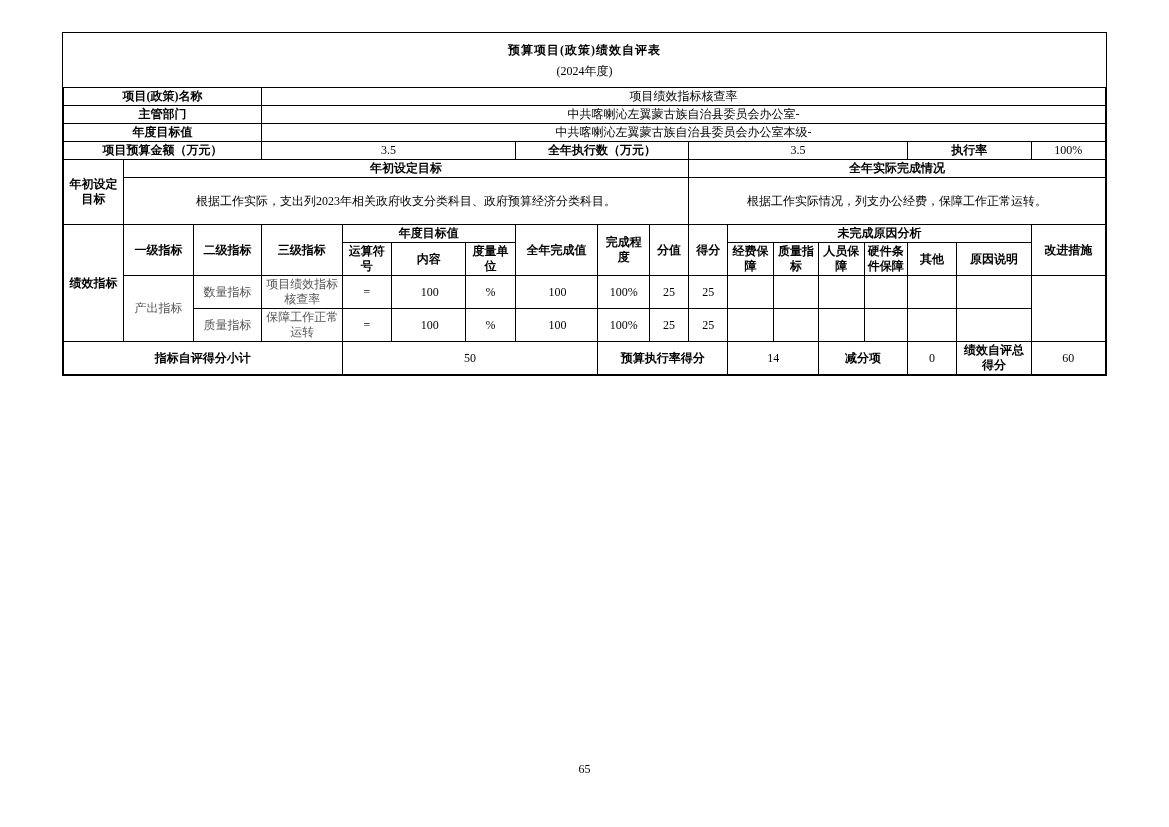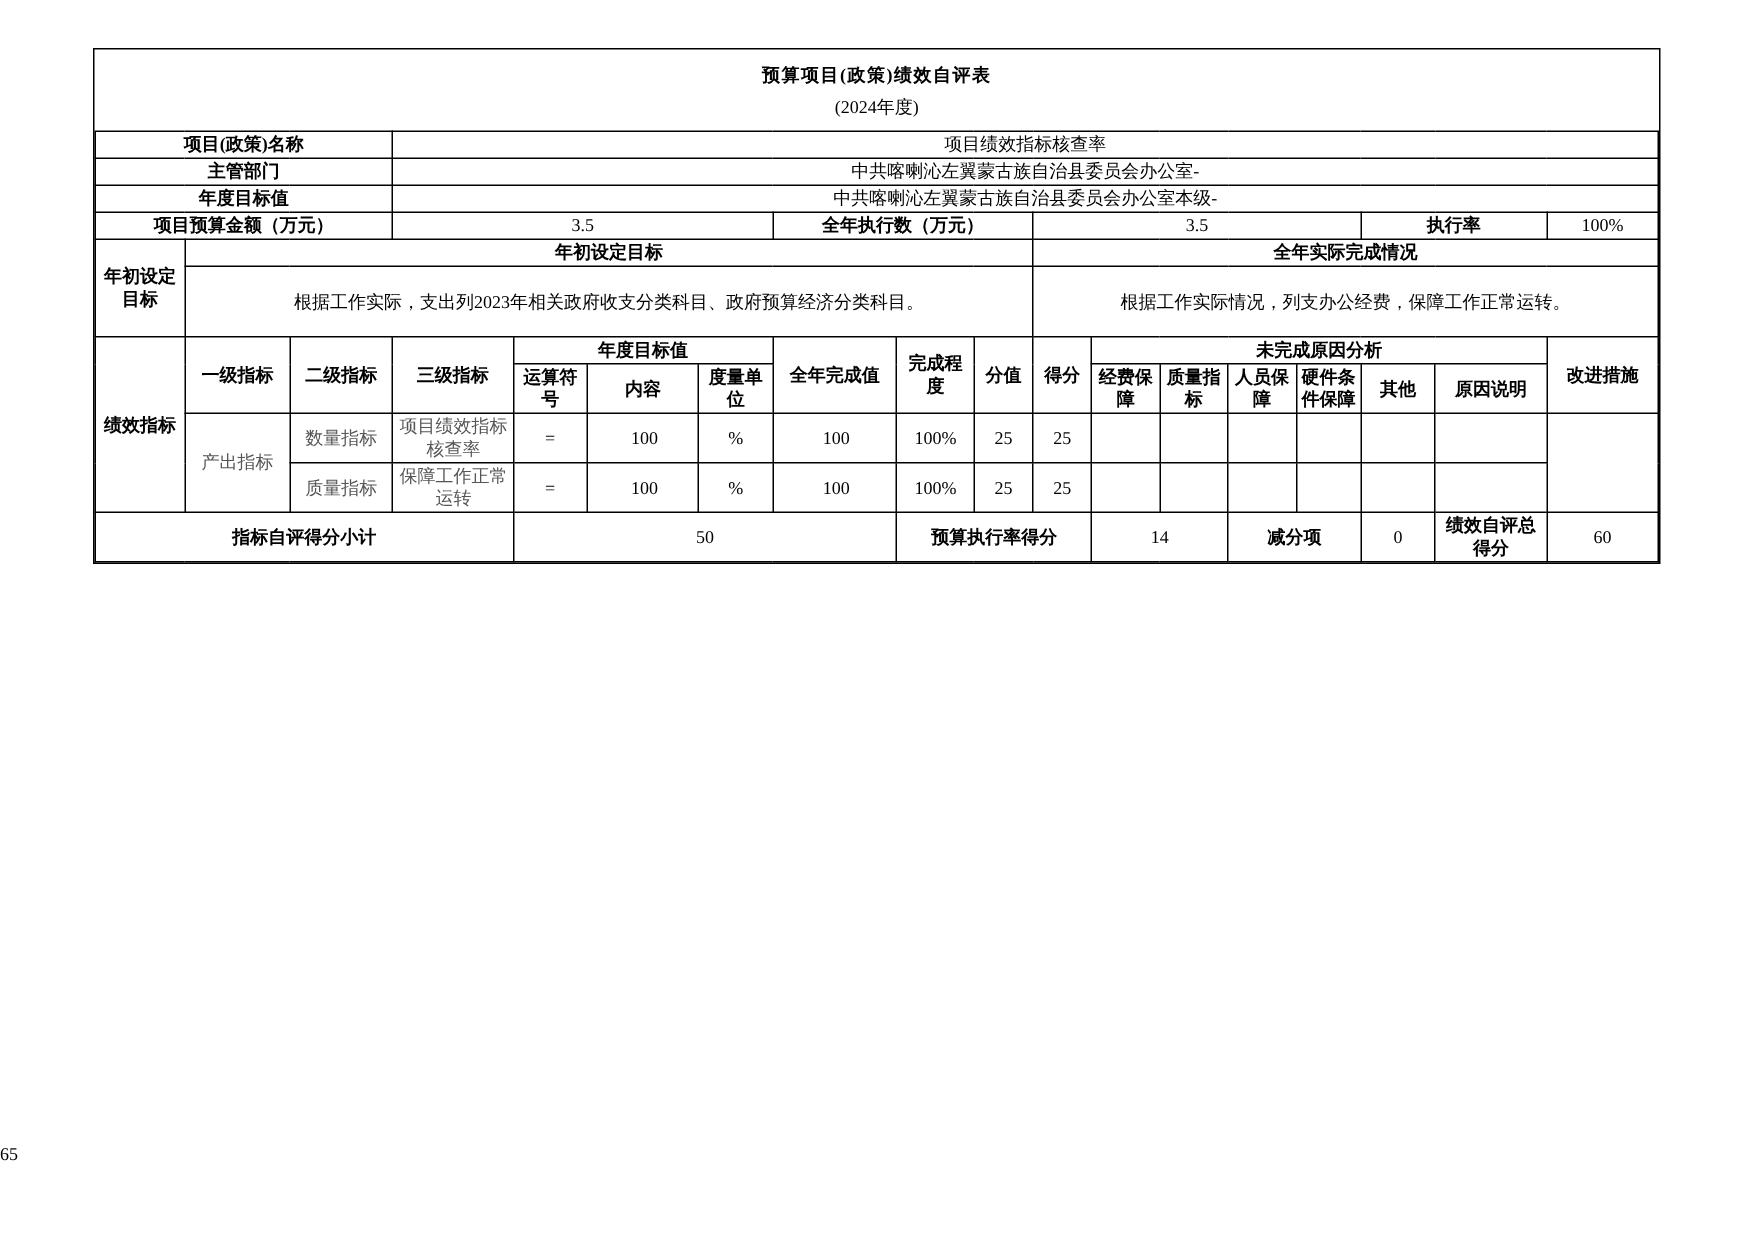--- a/index.html
+++ b/index.html
@@ -104,20 +104,21 @@
     font-size: 11.5px;
   }
   .grey {
     color: #555;
   }
   .pagenum {
     position: absolute;
     left: 0;
     top: 762px;
     width: 1169px;
+    text-align: center;
     font-size: 12px;
   }
 </style>
 </head>
 <body>
 
 <div class="page">
   <div class="sheet">
     <table class="main">
       <colgroup>

